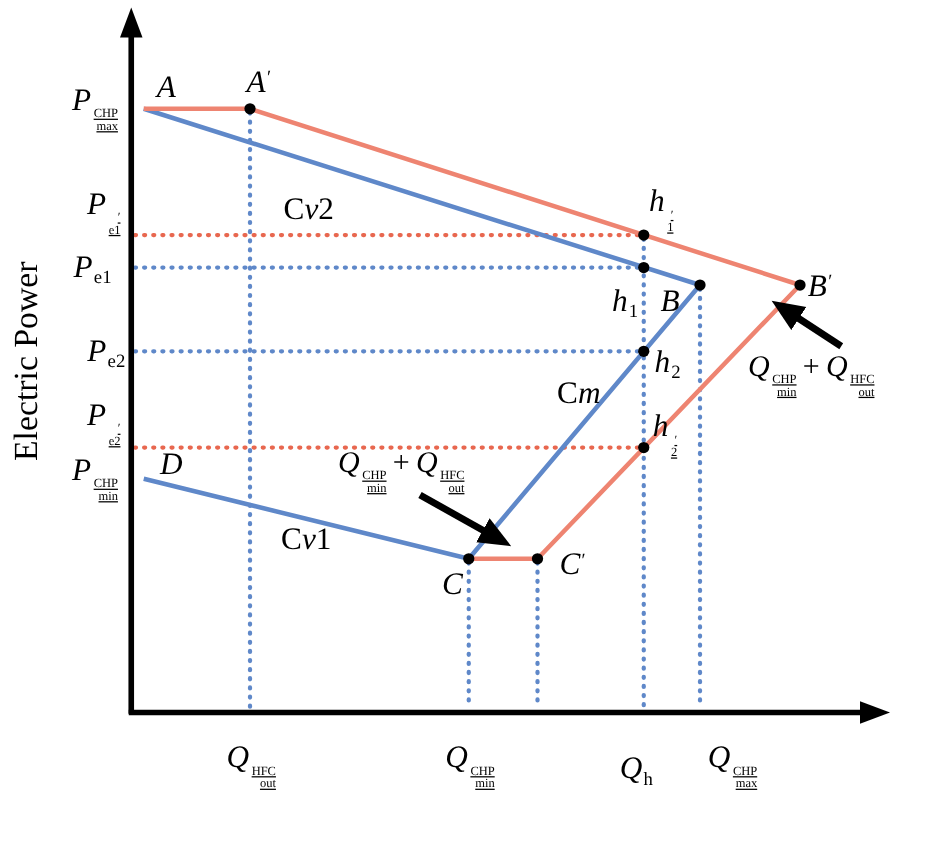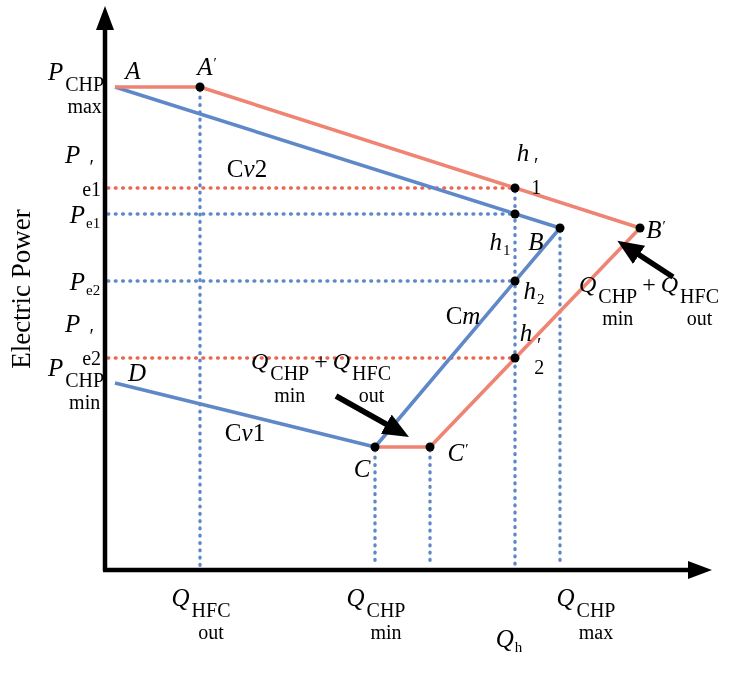--- a/index.html
+++ b/index.html
@@ -4,22 +4,22 @@
 <style>
   html,body{margin:0;padding:0;background:#fff;}
   .fig{position:relative;width:755px;height:682px;background:#fff;
        font-family:"Liberation Serif",serif;color:#000;overflow:hidden;}
   .fig svg{position:absolute;left:0;top:0;}
   .lbl{position:absolute;transform:translate(-50%,-50%);font-size:25px;line-height:1;white-space:nowrap;}
   .rot{transform:translate(-50%,-50%) rotate(-90deg);}
   .ttl{font-size:27px;}
   .ann{font-size:24px;}
   .v{font-style:italic;}
-  .stk{display:inline-flex;flex-direction:column;align-items:center;
-       font-size:20px;line-height:1.08;vertical-align:-0.55em;margin-left:2px;font-style:normal;}
+  .stk{display:inline-flex;flex-direction:column;align-items:flex-end;
+       font-size:10px;line-height:1.08;vertical-align:-0.55em;margin-left:2px;font-style:normal;text-decoration:underline;}
   .sb{font-size:15px;vertical-align:-0.3em;margin-left:1px;}
   .sp{font-size:15px;vertical-align:0.45em;margin-left:1px;}
   .plus{margin:0 5px;}
 </style>
 </head>
 <body>
 
 <div class="fig">
 
   <svg width="755" height="682" viewBox="0 0 755 682">
@@ -63,40 +63,40 @@
   </svg>
 
   <div class="lbl" style="left:76px;top:88px"><i class="v">P</i><span class="stk">
         <span>CHP</span>
         <span>max</span>
       </span></div>
   <div class="lbl" style="left:83px;top:171px"><i class="v">P</i><span class="stk">
         <span>′</span>
         <span>e1</span>
       </span></div>
-  <div class="lbl" style="left:85px;top:216px"><i class="v">P</i><span class="sb">e1</span></div>
+  <div class="lbl" style="left:74px;top:216px"><i class="v">P</i><span class="sb">e1</span></div>
   <div class="lbl" style="left:85px;top:283px"><i class="v">P</i><span class="sb">e2</span></div>
   <div class="lbl" style="left:83px;top:340px"><i class="v">P</i><span class="stk">
         <span>′</span>
         <span>e2</span>
       </span></div>
   <div class="lbl" style="left:76px;top:384px"><i class="v">P</i><span class="stk">
         <span>CHP</span>
         <span>min</span>
       </span></div>
 
   <div class="lbl" style="left:201px;top:614px"><i class="v">Q</i><span class="stk">
         <span>HFC</span>
         <span>out</span>
       </span></div>
   <div class="lbl" style="left:376px;top:614px"><i class="v">Q</i><span class="stk">
         <span>CHP</span>
         <span>min</span>
       </span></div>
-  <div class="lbl" style="left:509px;top:640px"><i class="v">Q</i><span class="sb">h</span></div>
+  <div class="lbl" style="left:509px;top:617px"><i class="v">Q</i><span class="sb">h</span></div>
   <div class="lbl" style="left:586px;top:614px"><i class="v">Q</i><span class="stk">
         <span>CHP</span>
         <span>max</span>
       </span></div>
 
   <div class="lbl" style="left:133px;top:70px"><i class="v">A</i></div>
   <div class="lbl" style="left:207px;top:66px"><i class="v">A</i><span class="sp">′</span></div>
   <div class="lbl" style="left:529px;top:169px"><i class="v">h</i><span class="stk">
         <span>′</span>
         <span>1</span>

